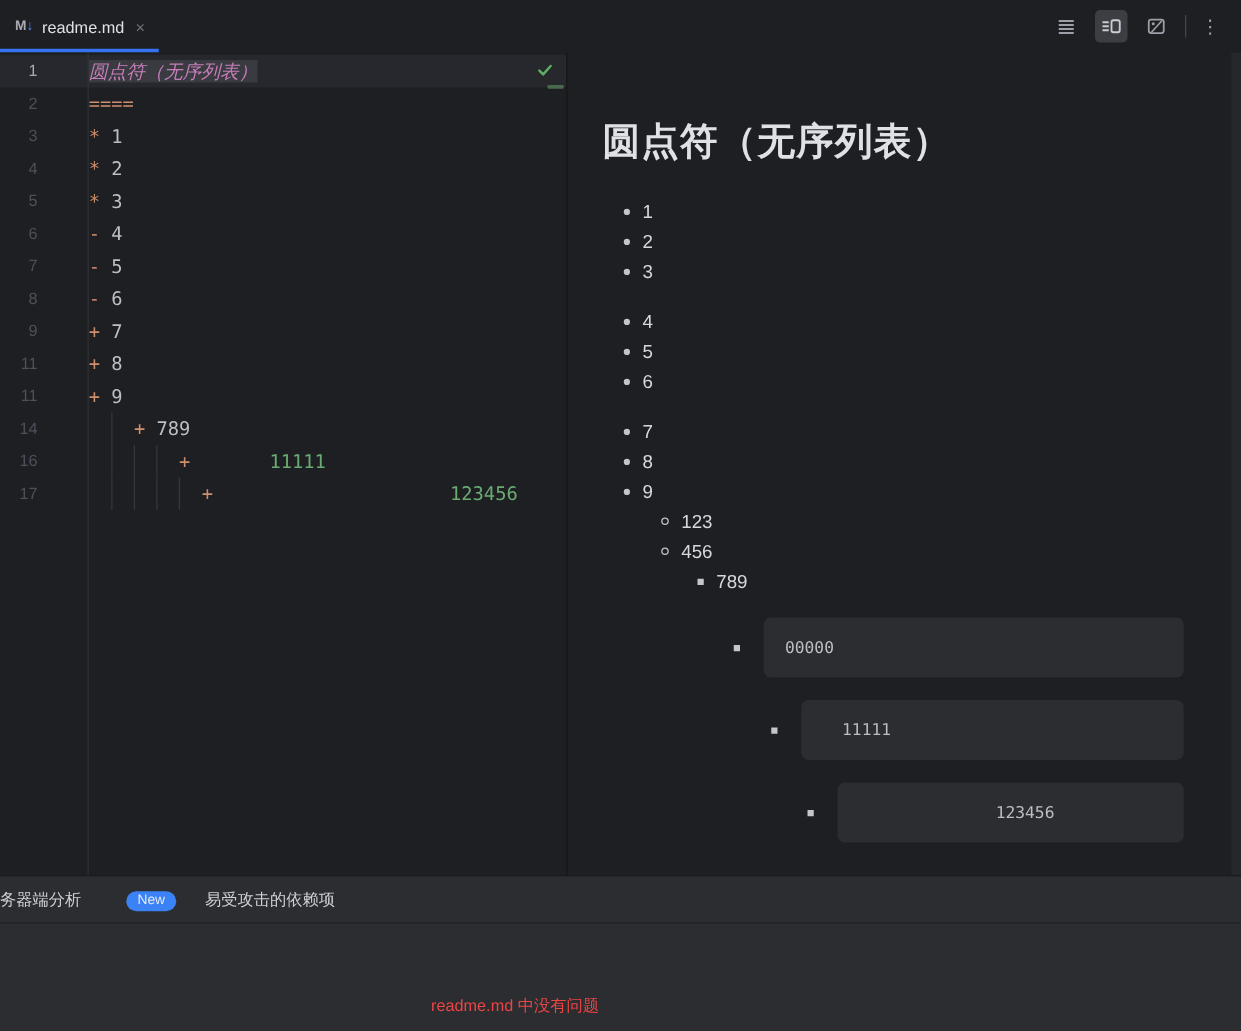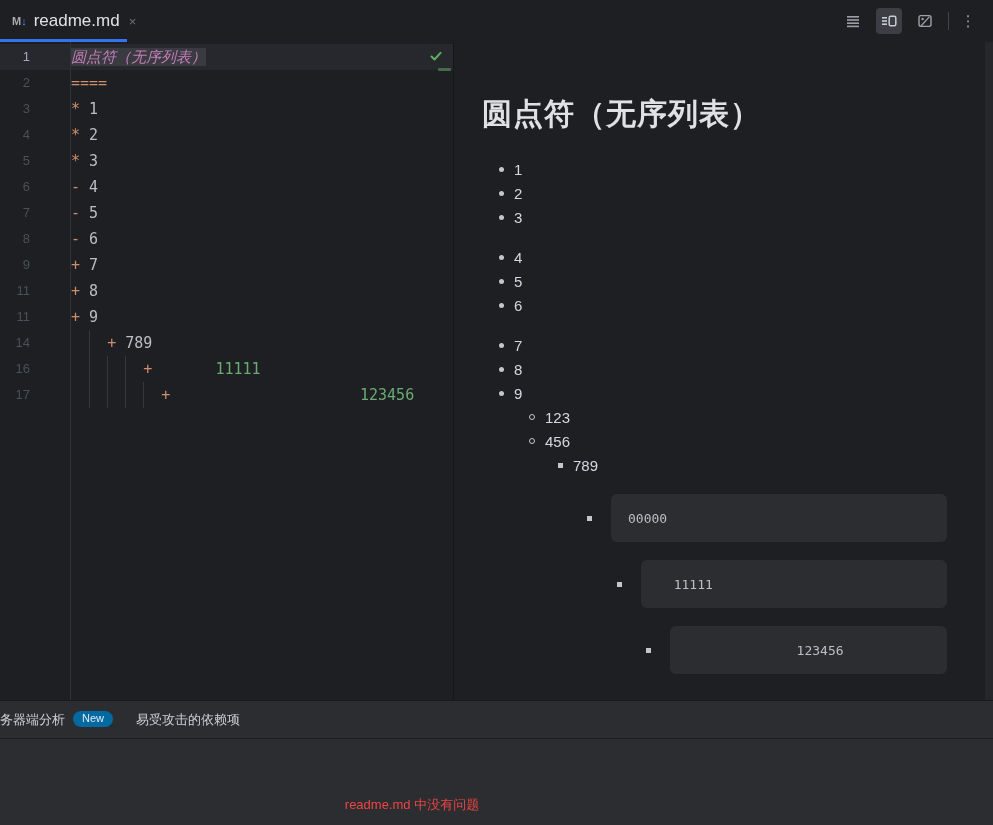--- a/index.html
+++ b/index.html
@@ -12,21 +12,21 @@
   
   .tabbar { position:absolute; left:0; top:0; width:993px; height:42px; background:#1e1f22; }
   .tab {
     position:absolute; left:0; top:0; height:42px; width:130px;
     display:flex; align-items:center; padding-left:12px; cursor:default;
   }
   .tab-underline { position:absolute; left:0; bottom:0; width:127px; height:3px; background:#3574f0; }
   .fileicon { font-size:11px; font-weight:bold; margin-right:7px; letter-spacing:0; white-space:nowrap; }
   .fileicon .m { color:#a8abb2; }
   .fileicon .arr { color:#548af7; }
-  .tab-label { font-size:17px; color:#dfe1e5; margin-right:9px; white-space:nowrap; }
+  .tab-label { font-size:13px; color:#dfe1e5; margin-right:9px; white-space:nowrap; }
   .tab-close { font-size:13px; color:#6f737a; line-height:1; }
   .tab-actions {
     position:absolute; right:16px; top:0; height:42px;
     display:flex; align-items:center; gap:10px;
   }
   .tbtn { width:26px; height:26px; display:flex; align-items:center; justify-content:center; border-radius:4px; }
   .tbtn.selected { background:#3c3e43; }
   .tb-sep { width:1px; height:18px; background:#43454a; }
   .kebab { color:#9da0a8; font-size:15px; letter-spacing:0; width:18px; text-align:center; }
   
@@ -83,25 +83,25 @@
     padding-left:17px; font-family:"DejaVu Sans Mono", monospace; font-size:13px;
     color:#bcbec4; white-space:pre;
   }
   .scroll-strip { position:absolute; right:0; top:42px; width:8px; height:698px; background:#26272a; }
   
   .problems {
     position:absolute; left:0; top:700px; width:993px; height:125px;
     background:#2b2d30; border-top:1px solid #191a1d;
   }
   .ptabs { position:relative; height:38px; display:flex; align-items:center; border-bottom:1px solid #1f2023; }
-  .ptab { display:flex; align-items:flex-start; font-size:13px; color:#ced0d6; white-space:nowrap; }
+  .ptab { display:flex; align-items:flex-end; font-size:13px; color:#ced0d6; white-space:nowrap;gap:28px; }
   .ptab-vuln { margin-left:23px; }
   .badge {
     margin-left:8px; padding:2px 9px 3px 9px; border-radius:10px;
-    background:#0369a1; color:#e4e9f5; font-size:11px; line-height:1;
+    background:#3b82f6; color:#e4e9f5; font-size:11px; line-height:1;
   }
   .pbody { position:relative; height:86px; }
   .empty-msg {
     position:absolute; left:412px; top:57px; transform:translateX(-50%);
     font-size:13px; color:#ef4444; white-space:nowrap;
   }
   svg { display:block; }
 </style>
 </head>
 <body>

